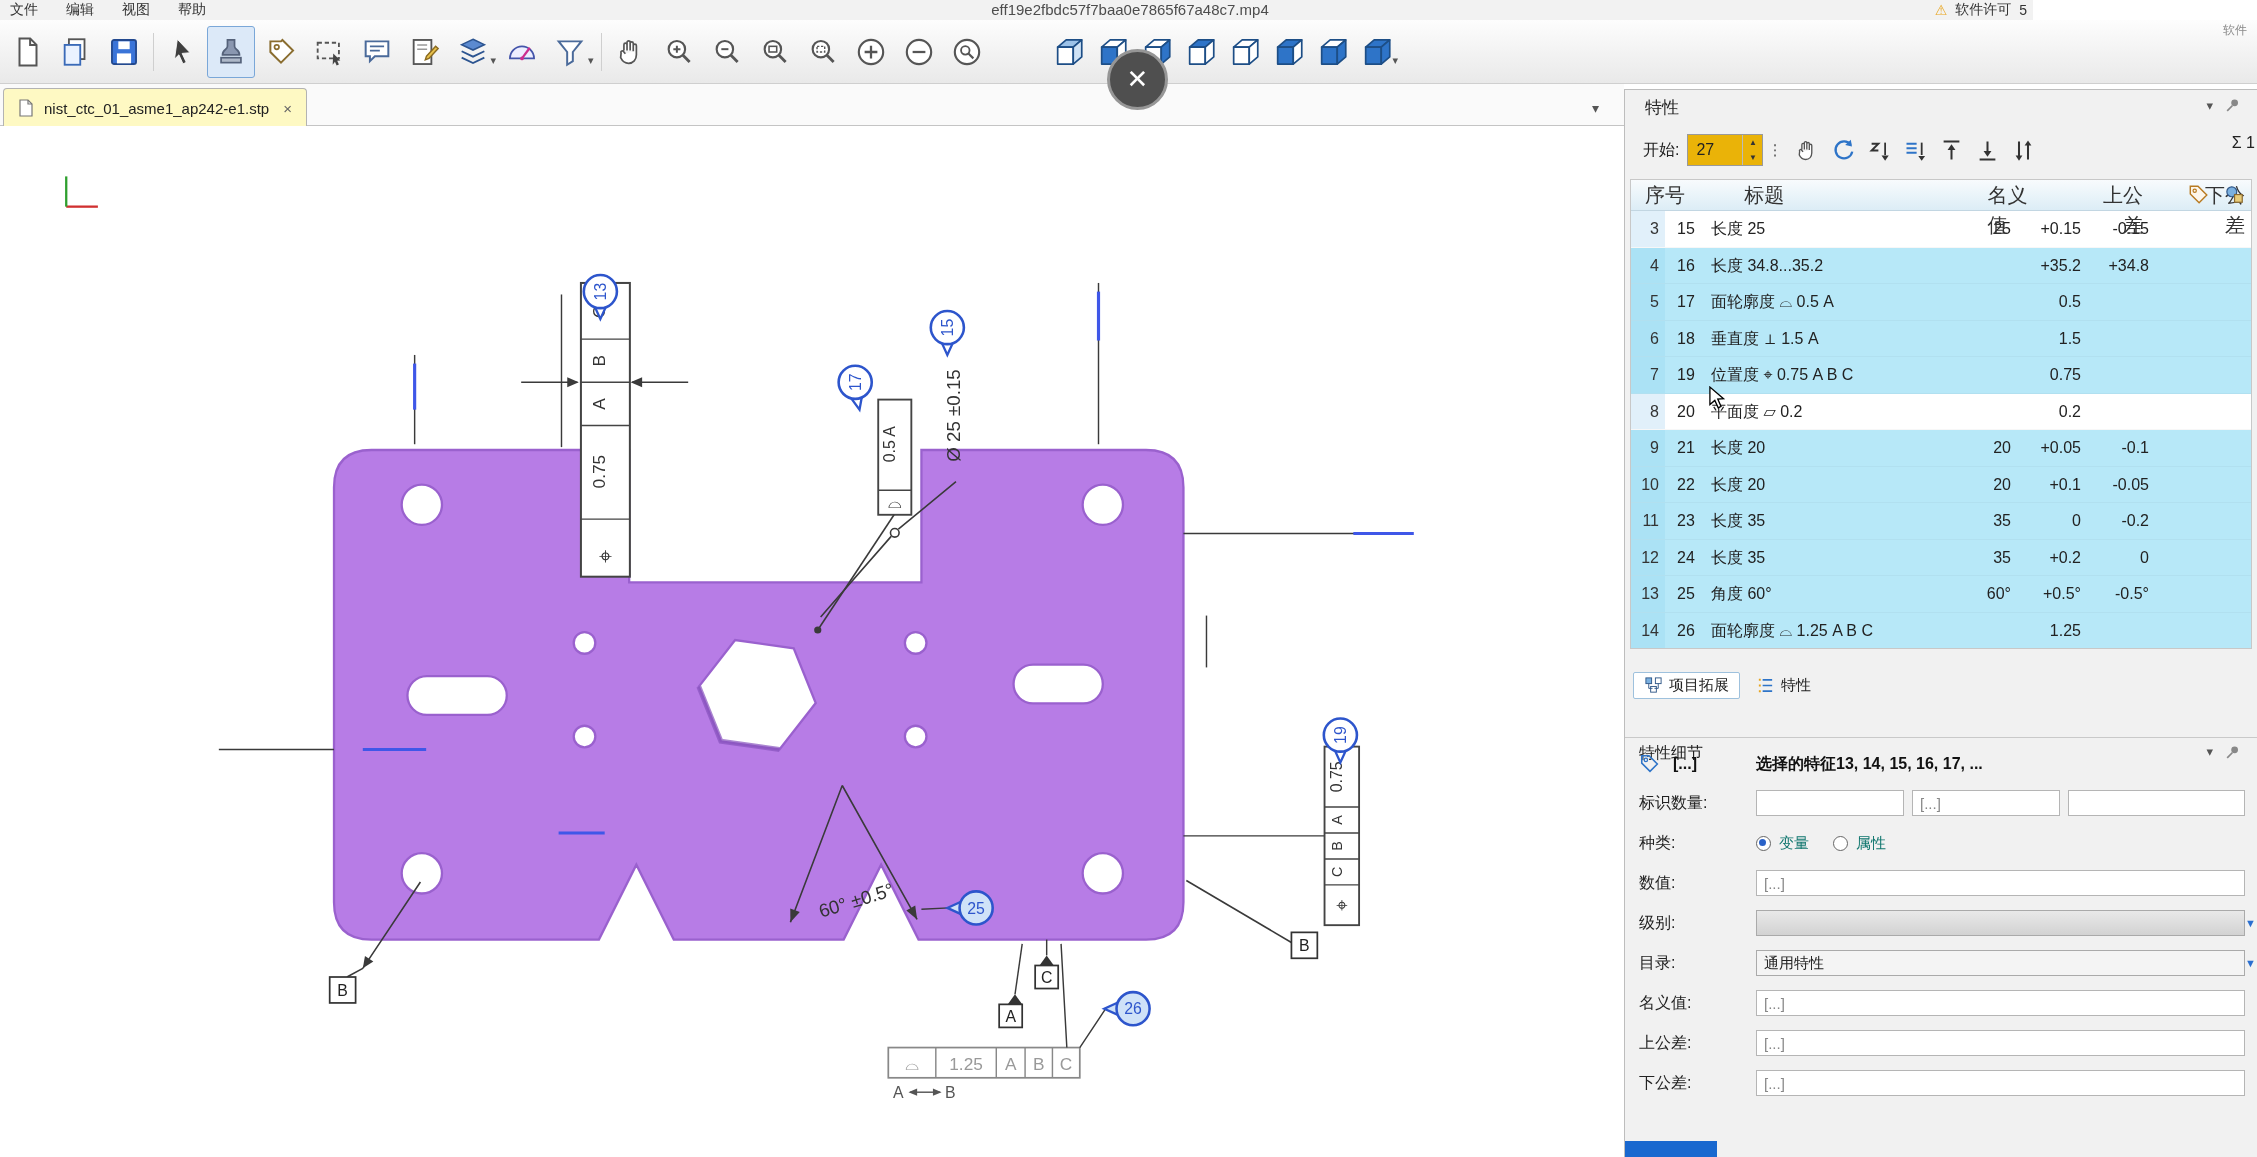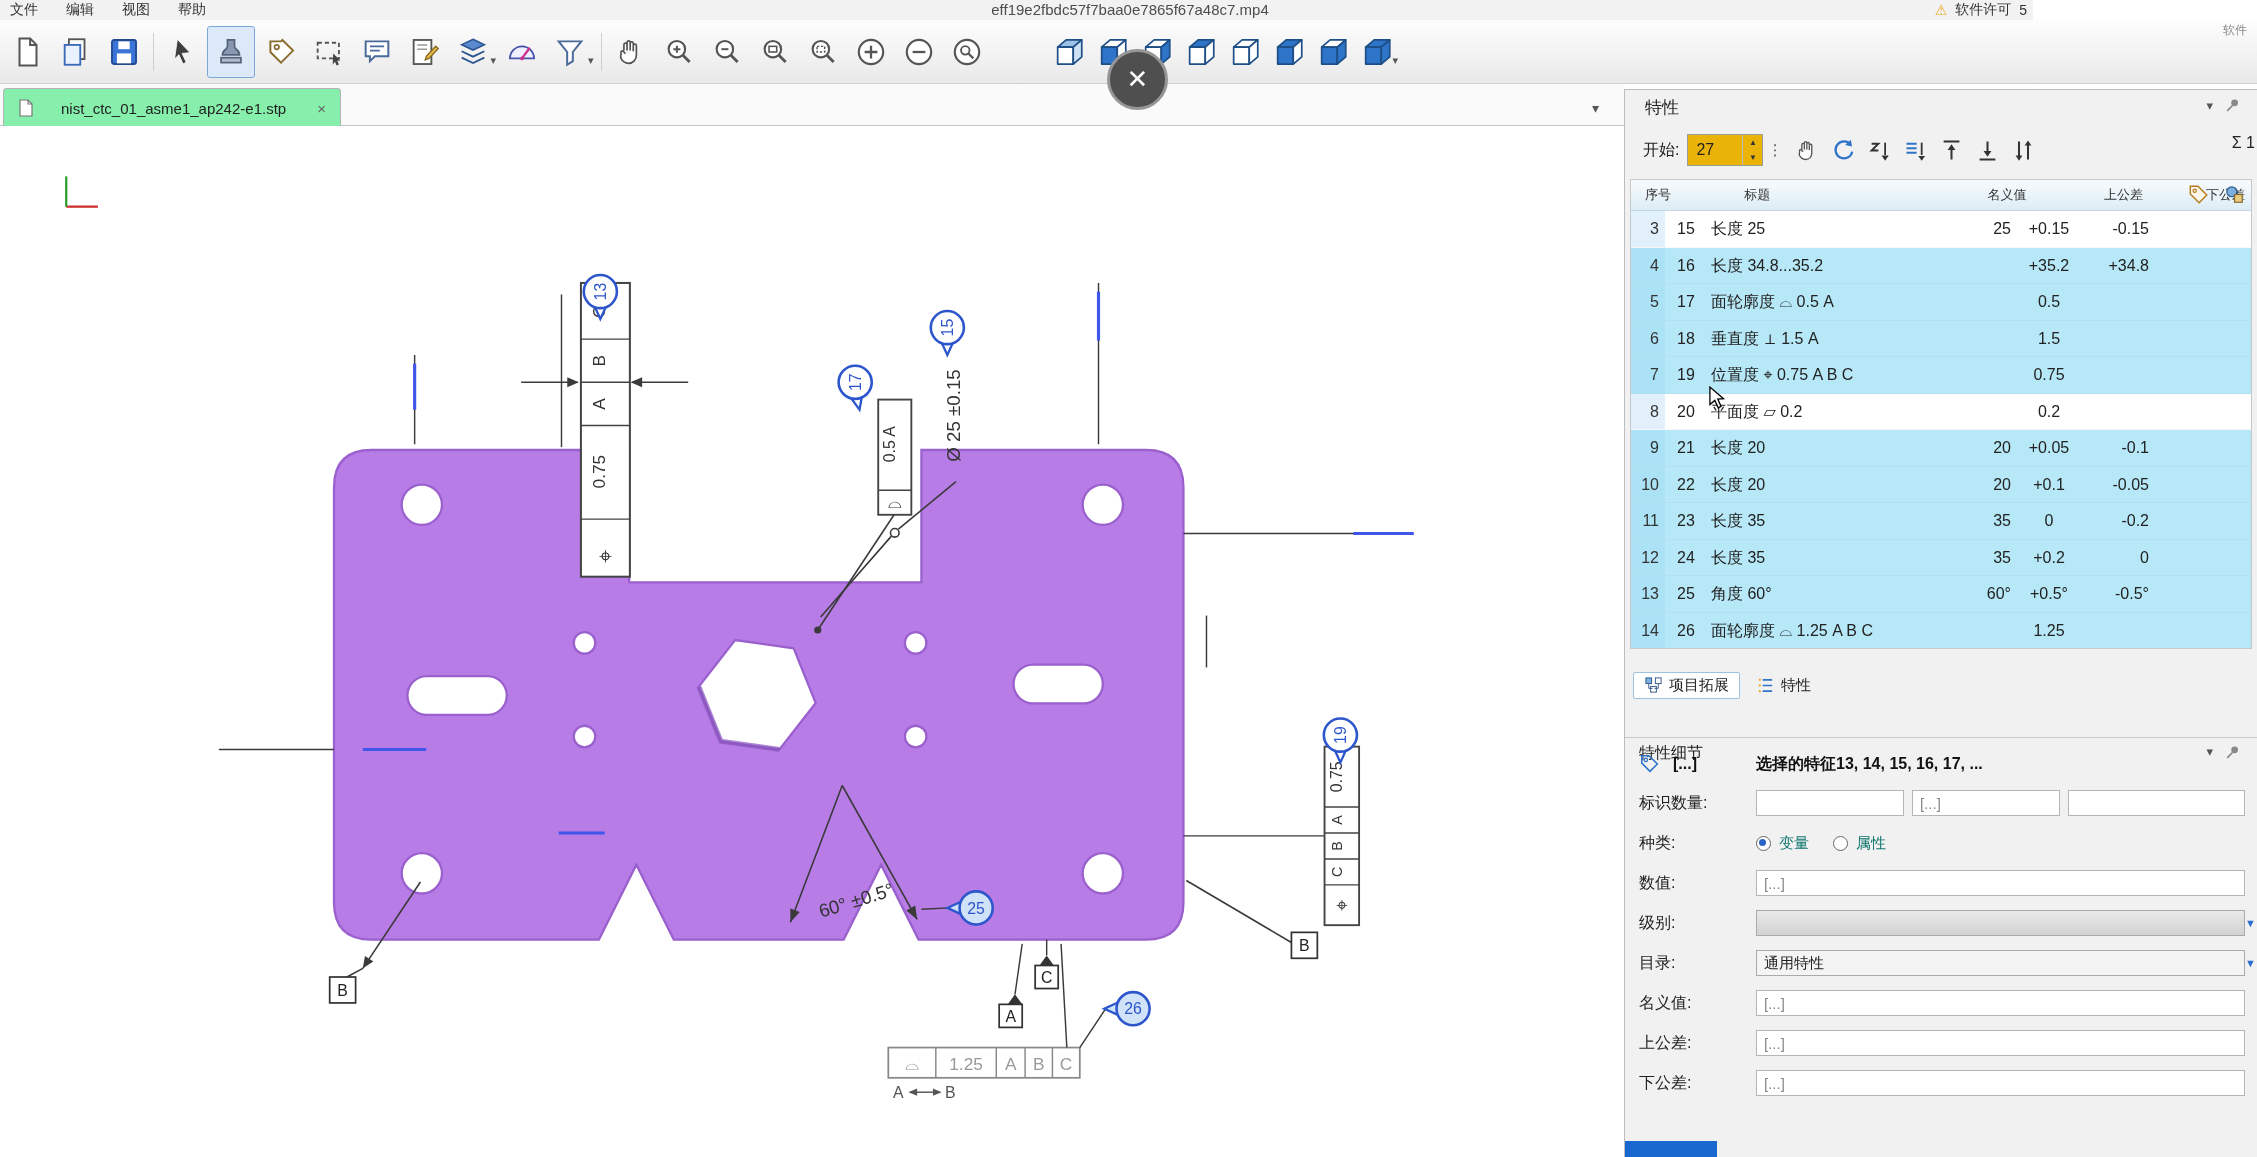--- a/index.html
+++ b/index.html
@@ -18,22 +18,22 @@
            border-bottom:1px solid #cfcfcf;display:flex;align-items:center;padding-left:4px;box-sizing:border-box;}
   .tb{width:48px;height:52px;display:flex;align-items:center;justify-content:center;background:transparent;border:none;padding:0;position:relative;}
   .tb svg{width:34px;height:34px;}
   .tb.small-gap{width:44px;}
   .tb.active{background:#dce9f8;border:1px solid #7aa7d8;border-radius:3px;}
   .tb-caret{font-size:11px;color:#555;margin:18px 2px 0 -6px;}
   .sep{width:1px;height:38px;background:#cfcfcf;margin:0 5px;}
   .cube-spacer{width:56px;}
   
   .tabbar{position:absolute;left:0;top:84px;width:1624px;height:42px;background:#fafafa;border-bottom:1px solid #c4c4c4;box-sizing:border-box;}
-  .doc-tab{position:absolute;left:3px;top:4px;height:38px;display:flex;align-items:center;gap:27px;padding:0 14px;
-           background:#86efac;border:1px solid #b3b3b3;border-bottom:none;border-radius:4px 4px 0 0;font-size:15px;color:#222;}
+  .doc-tab{position:absolute;left:3px;top:4px;height:38px;display:flex;align-items:center;gap:10px;padding:0 14px;
+           background:#fef9c3;border:1px solid #b3b3b3;border-bottom:none;border-radius:4px 4px 0 0;font-size:15px;color:#222;}
   .tab-close{color:#666;font-size:15px;margin-left:4px;cursor:default;}
   .collapse-chevron{position:absolute;left:1592px;top:100px;font-size:14px;color:#555;z-index:4;}
   
   .canvas{position:absolute;left:0;top:126px;width:1624px;height:1031px;background:#fff;}
   .canvas svg{display:block;}
   
   .close-overlay{position:absolute;left:1107px;top:49px;width:55px;height:55px;border-radius:50%;background:#4f4f4f;
                  border:3px solid #969696;color:#fff;display:flex;align-items:center;justify-content:center;
                  font-size:26px;z-index:20;}
   
@@ -48,38 +48,38 @@
   .spinner{display:flex;align-items:stretch;height:30px;background:#eab308;border:1px solid #9a9a9a;}
   .spin-val{width:46px;display:flex;align-items:center;padding-left:8px;font-size:16px;}
   .spin-btns{width:19px;border-left:1px solid #bbb;display:flex;flex-direction:column;}
   .spin-btns span{flex:1;display:flex;align-items:center;justify-content:center;font-size:8px;color:#333;}
   .dots{margin:0 8px 0 4px;color:#555;font-size:15px;letter-spacing:-1px;}
   .cicon{width:36px;height:36px;display:flex;align-items:center;justify-content:center;background:transparent;border:none;padding:0;}
   .cicon svg{width:27px;height:27px;}
   .sigma{position:absolute;right:2px;top:44px;font-size:16px;color:#222;white-space:nowrap;}
   
   .p-table{position:absolute;left:5px;top:89px;width:622px;height:470px;background:#fff;border:1px solid #c8c8c8;box-sizing:border-box;overflow:hidden;}
-  .thead{display:flex;height:30px;line-height:30px;background:linear-gradient(#f8fbfd,#dcedf6);border-bottom:1px solid #c2d6e2;font-size:13px;color:#333;position:relative;gap:44px;}
+  .thead{display:flex;height:30px;line-height:30px;background:linear-gradient(#f8fbfd,#dcedf6);border-bottom:1px solid #c2d6e2;font-size:20px;color:#333;position:relative;gap:44px;}
   .th{box-sizing:border-box;}
   .th.h-seq{width:80px;padding-left:14px;}
   .th.h-title{width:238px;}
   .th.h-nom{width:68px;text-align:left;padding-right:6px;}
   .th.h-up{width:70px;text-align:right;padding-right:6px;}
   .th.h-low{width:68px;text-align:right;padding-right:6px;}
   .th-icons{position:absolute;right:6px;top:3px;display:flex;gap:14px;}
   .th-icons svg{width:22px;height:22px;}
   .trow{display:flex;height:35.5px;line-height:35.5px;font-size:16px;border-bottom:1px solid rgba(0,0,0,0.03);}
   .trow.sel{background:#b7e8f8;}
   .tcell{box-sizing:border-box;white-space:nowrap;overflow:hidden;}
   .c-idx{width:34px;text-align:right;padding-right:6px;background:#e1f0fa;color:#333;}
   .trow.sel .c-idx{background:#abe2f5;}
   .c-id{width:46px;padding-left:12px;}
   .c-title{width:238px;}
   .c-nom{width:68px;text-align:right;padding-right:6px;}
-  .c-up{width:70px;text-align:center;padding-right:6px;}
+  .c-up{width:70px;text-align:right;padding-right:6px;}
   .c-low{width:68px;text-align:right;padding-right:6px;}
   .c-end{flex:1;}
   
   .p-tabs{position:absolute;left:8px;top:579px;height:32px;display:flex;gap:6px;align-items:center;}
   .ptab{display:flex;align-items:center;gap:6px;padding:3px 10px;font-size:15px;color:#222;background:transparent;border:none;}
   .ptab.active{background:#fff;border:1px solid #9ec1dd;border-radius:2px;}
   .ptab svg{width:19px;height:19px;}
   
   .d-header{position:absolute;left:0;top:647px;width:100%;height:30px;border-top:1px solid #c9c9c9;}
   .d-header .title{position:absolute;left:14px;top:5px;font-size:16px;color:#222;}

